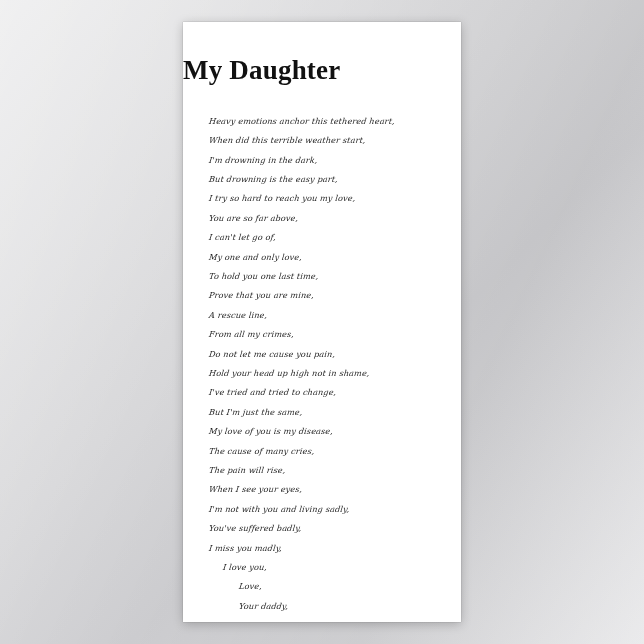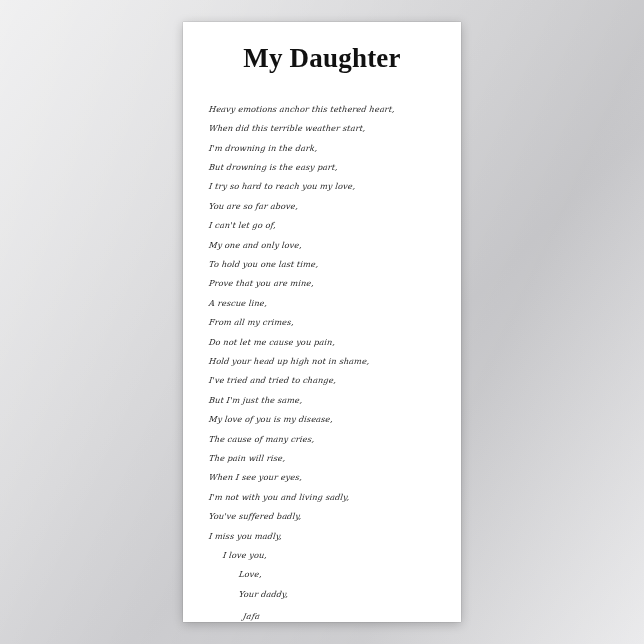--- a/index.html
+++ b/index.html
@@ -31,27 +31,26 @@
     left: 183px;
     top: 22px;
     width: 278px;
     height: 600px;
     background: #ffffff;
     box-shadow: 0 2px 10px rgba(0,0,0,0.22), 0 0 1px rgba(0,0,0,0.35);
     z-index: 2;
     overflow: hidden;
   }
   .poster-title {
-    text-align: center;
     font-family: "Liberation Serif", serif;
     font-size: 27px;
     font-weight: 700;
     color: #111111;
     letter-spacing: 0.2px;
-    margin-top: 22px;
+    margin-top: 34px;
     margin-bottom: 0;
     line-height: 1.1;
   }
   .poem {
     margin: 26px 0 0 0;
     padding: 0 16px 0 26px;
   }
   .poem-line {
     font-family: "DejaVu Serif", serif;
     font-style: italic;

